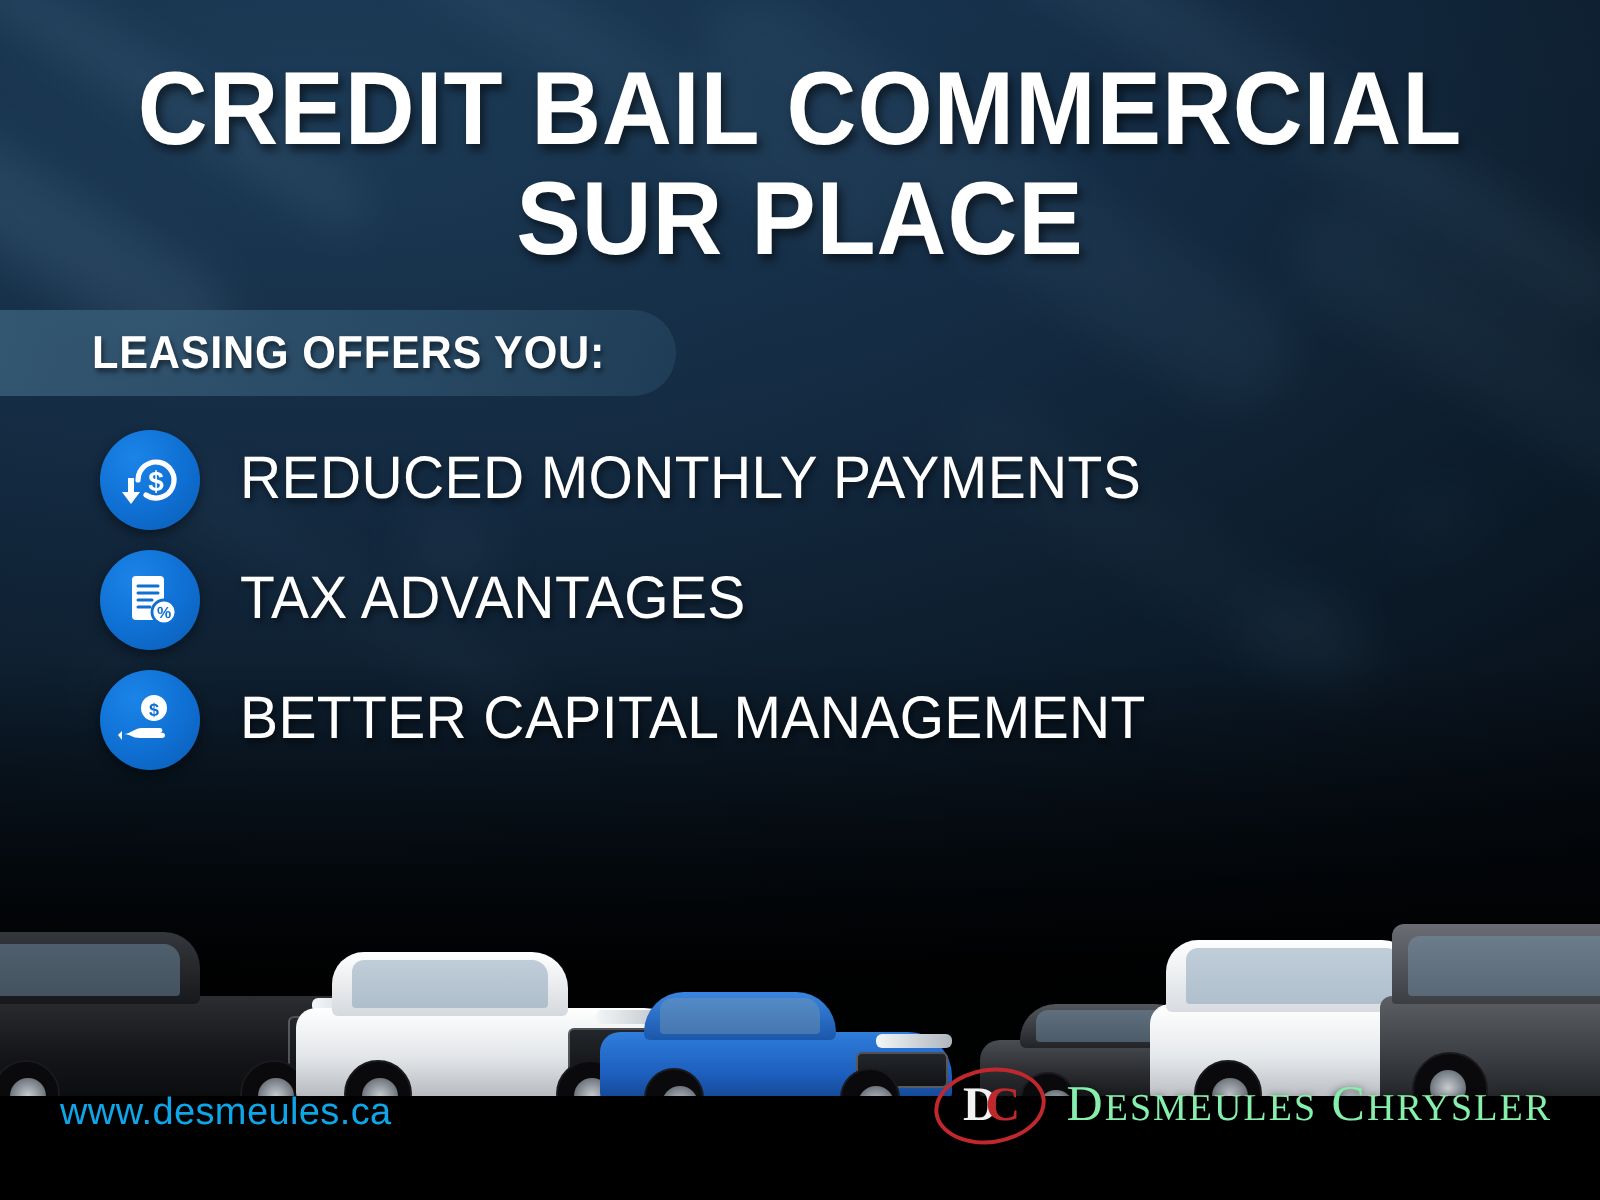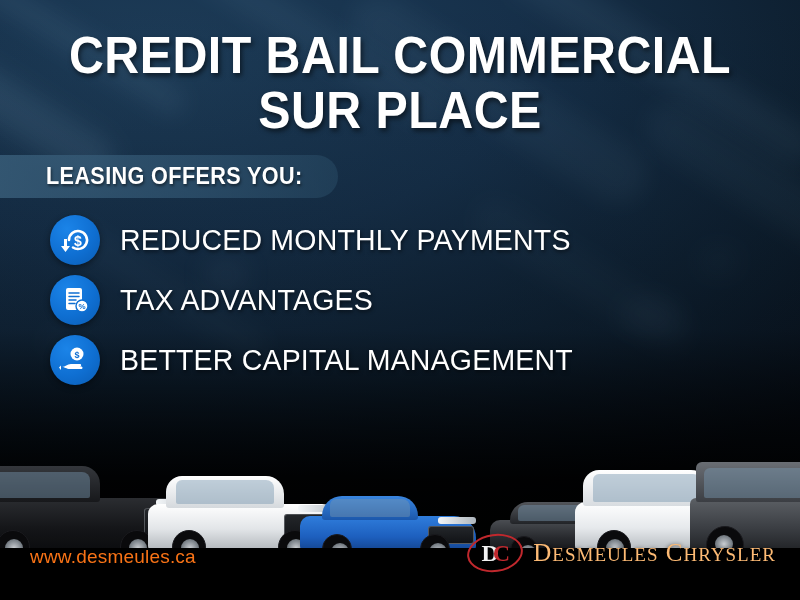--- a/index.html
+++ b/index.html
@@ -76,33 +76,33 @@
                  border-radius:50%; background:radial-gradient(circle,#c9cdd2 0%,#7b8289 60%,#41464c 100%); }
   .grille{ position:absolute; background:linear-gradient(180deg,#23262a,#111316);
            border-radius:3px; border:1px solid rgba(190,195,200,.35); }
   .lamp{ position:absolute; height:7px; border-radius:3px;
          background:linear-gradient(90deg,#f3f6f8,#aeb6bd); }
   .shadow{ position:absolute; bottom:-6px; height:16px; border-radius:50%;
            background:radial-gradient(ellipse at center, rgba(0,0,0,.85) 0%, rgba(0,0,0,0) 70%); }
 
   
   .footerbar{ position:absolute; left:0; right:0; bottom:0; height:52px; background:#000; }
-  .url{ position:absolute; left:30px; bottom:32px; color:#f97316; font-size:19px;
+  .url{ position:absolute; left:30px; bottom:32px; color:#0ea5e9; font-size:19px;
         letter-spacing:.2px; text-shadow:0 1px 3px rgba(0,0,0,.9); }
 
   .logo{ position:absolute; right:24px; bottom:28px; display:flex; align-items:center; }
   .mono{ position:relative; width:56px; height:38px; margin-right:10px; flex:0 0 56px; }
   .mono .ring{ position:absolute; inset:0; border:2.5px solid #c0282d; border-radius:50%;
                transform:rotate(-8deg); }
   .mono .letters{ position:absolute; inset:0; display:flex; align-items:center;
                   justify-content:center; font-family:"Liberation Serif", serif;
                   font-size:24px; font-weight:bold; letter-spacing:-1px; }
   .mono .d{ color:#f2f2f2; }
   .mono .c{ color:#c0282d; margin-left:-5px; }
-  .logotext{ font-family:"Liberation Serif", serif; color:#fdba74; font-size:25px;
+  .logotext{ font-family:"Liberation Serif", serif; color:#86efac; font-size:25px;
              letter-spacing:1px; white-space:nowrap;
              text-shadow:0 1px 4px rgba(0,0,0,.9);text-align:right; }
   .logotext .sm{ font-size:19px; }
 </style>
 </head>
 <body>
 
 <div id="stage">
 
   <div class="bg-base"></div>

